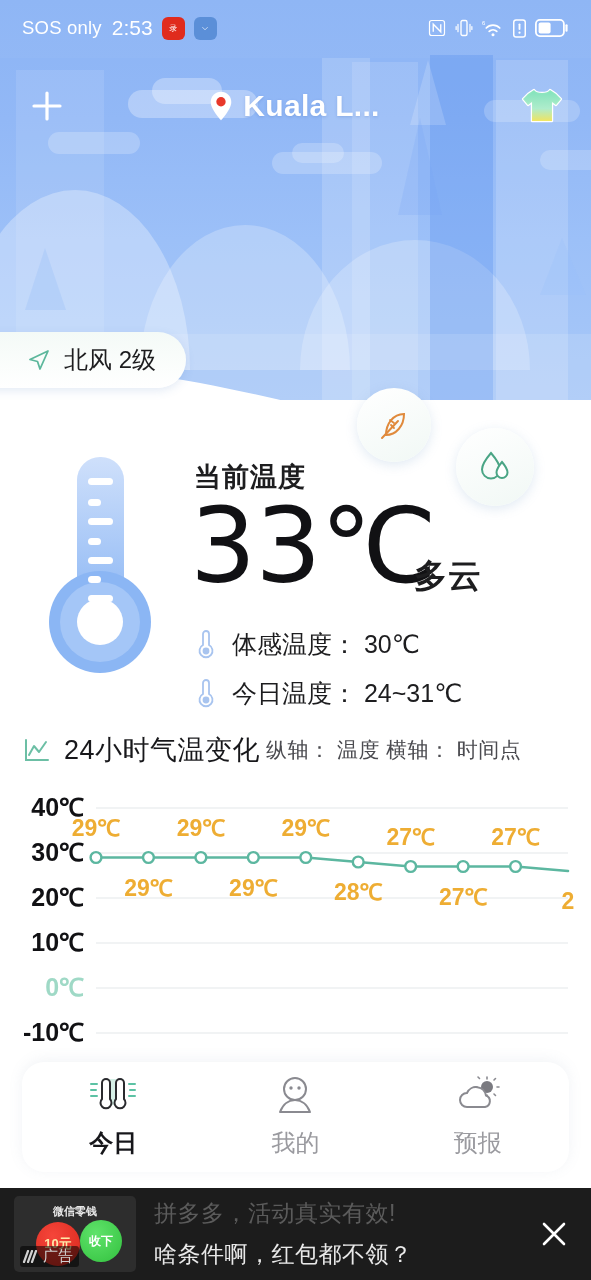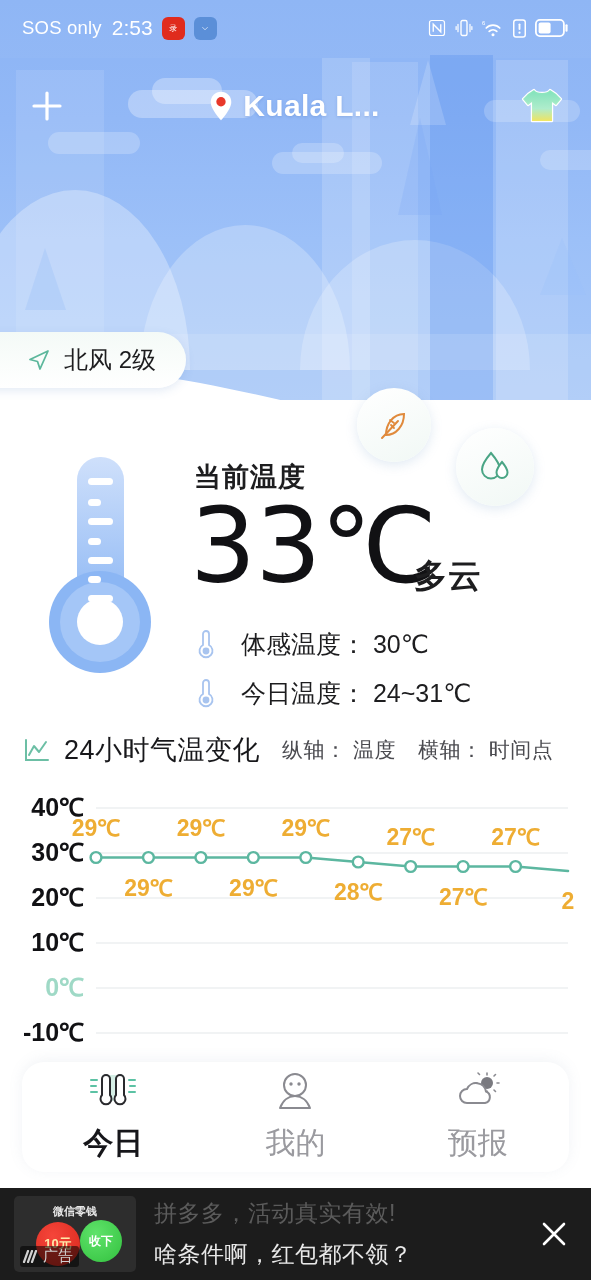--- a/index.html
+++ b/index.html
@@ -127,53 +127,53 @@
     line-height: 1; letter-spacing: -1px;
     font-family: "DejaVu Sans", sans-serif;
   }
   .cond {
     position: absolute; left: 414px; top: 538px;
     font-size: 33px; font-weight: 700; color: #1d1d1f; letter-spacing: 1px;
   }
 
   .det-row {
     position: absolute; left: 194px;
-    display: flex; align-items: center; gap: 23px;
+    display: flex; align-items: center; gap: 14px;
   }
   .det-row.r1 { top: 612px; }
   .det-row.r2 { top: 661px; }
   .det-text { font-size: 25px; color: #1d1d1f; }
 
   
   .chart-head {
     position: absolute; left: 22px; top: 716px; width: 560px;
     display: flex; align-items: center; text-align: center;
   }
   .chart-title {
     font-size: 27px; color: #18181b; font-weight: 500; margin-left: 12px; letter-spacing: .5px;
   }
   .chart-axis-note {
-    font-size: 21px; color: #4b4b50; margin-left: 22px; letter-spacing: .5px;
+    font-size: 21px; color: #4b4b50; margin-left: 6px; letter-spacing: .5px;
   }
 
   
   .chart { position: absolute; left: 0; top: 775px; width: 591px; height: 290px; }
   .chart svg { display: block; }
 
   
   .bottomnav {
     position: absolute; left: 22px; top: 1062px; width: 547px; height: 110px;
     background: #ffffff; border-radius: 22px;
     box-shadow: 0 -2px 14px rgba(120,140,170,0.10);
     display: flex; align-items: center; z-index: 50;
   }
   .navitem {
     flex: 1; display: flex; flex-direction: column; align-items: center; gap: 8px;
   }
-  .navlabel { font-size: 30px; color: #9a9a9f; }
+  .navlabel { font-size: 24px; color: #9a9a9f; }
   .navitem.active .navlabel { color: #16161a; font-weight: 700; }
 
   
   .ad {
     position: absolute; left: 0; top: 1188px; width: 591px; height: 92px;
     background: #1c1c1c; z-index: 60;
     display: flex; align-items: center; padding: 16px 14px;
   }
   .ad-thumb {
     position: relative; width: 122px; height: 76px; border-radius: 5px;

